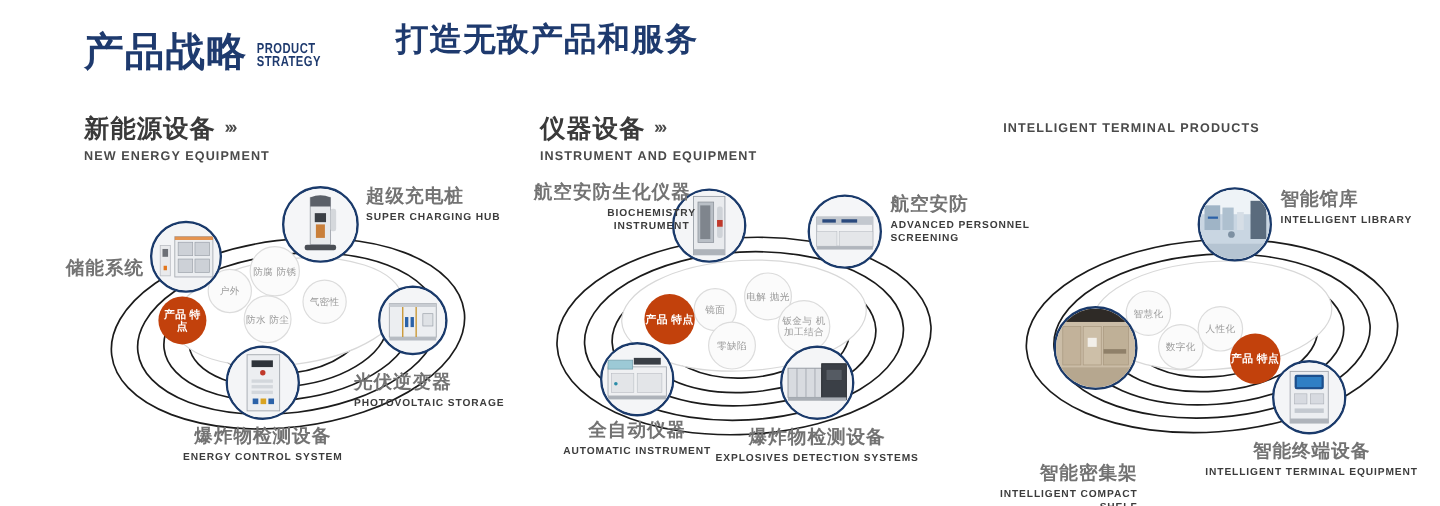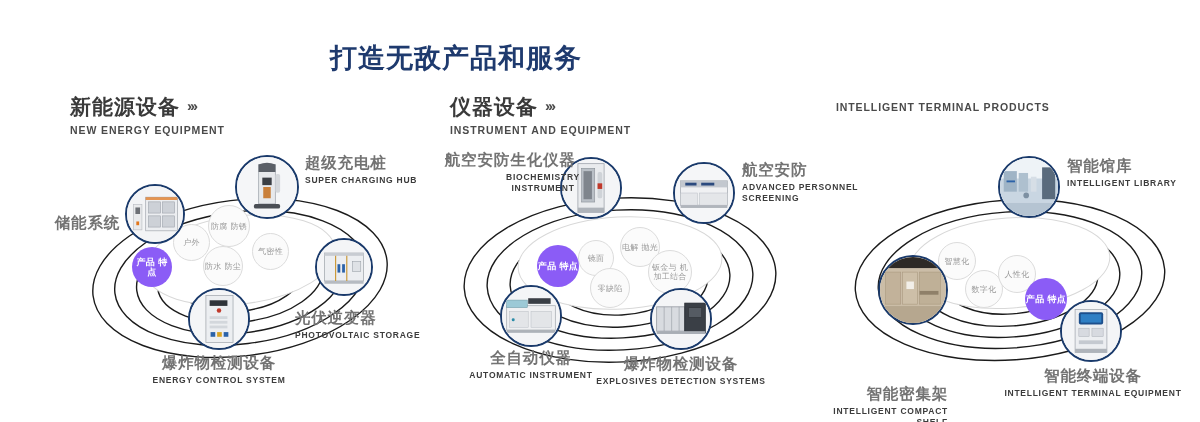--- a/index.html
+++ b/index.html
@@ -15,21 +15,21 @@
   .hdr-cn{
     font-size:33px;font-weight:bold;color:#1e3a6e;letter-spacing:1px;
     line-height:1;font-family:"DejaVu Sans","Liberation Sans",sans-serif;
   }
   .hdr-en{
     margin-left:8px;margin-bottom:2px;color:#1e3a6e;font-weight:bold;
     font-size:12px;line-height:11px;letter-spacing:.5px;
     transform:scaleX(.78);transform-origin:left bottom;white-space:pre-line;
   }
   .hdr-slogan{
-    position:absolute;left:330px;top:44px;font-size:27px;font-weight:bold;
+    position:absolute;left:330px;top:20px;font-size:27px;font-weight:bold;
     color:#1e3a6e;letter-spacing:1px;line-height:1;
     font-family:"DejaVu Sans","Liberation Sans",sans-serif;
   }
 
   
   .sect{position:absolute;}
   .sect-cn{font-size:21px;font-weight:bold;color:#3a3a3a;letter-spacing:1px;line-height:1.1;
            font-family:"DejaVu Sans","Liberation Sans",sans-serif;display:inline-block;}
   .chev{display:inline-block;margin-left:7px;color:#4a4a4a;font-size:15px;letter-spacing:-2px;
         vertical-align:3px;font-weight:bold;}
@@ -45,39 +45,44 @@
   }
   .node .ph{position:absolute;inset:0;}
 
   .bubble{
     position:absolute;border-radius:50%;border:1px solid #dcdcdc;background:#fbfbfb;
     display:flex;align-items:center;justify-content:center;text-align:center;
     color:#9a9a9a;font-size:8px;line-height:9px;letter-spacing:.3px;
     font-family:"DejaVu Sans","Liberation Sans",sans-serif;box-sizing:border-box;
   }
   .core{
-    position:absolute;border-radius:50%;background:#8b5cf6;color:#ffffff;
+    position:absolute;border-radius:50%;background:#c2410c;color:#ffffff;
     display:flex;align-items:center;justify-content:center;text-align:center;
     font-size:9px;font-weight:bold;line-height:10px;letter-spacing:.4px;
-    font-family:Liberation Sans, sans-serif;box-sizing:border-box;
+    font-family:Liberation Serif, serif;box-sizing:border-box;
   }
 
   .lbl{position:absolute;}
   .lbl .cn{font-size:15.5px;font-weight:bold;color:#737373;letter-spacing:.8px;line-height:1.15;
            font-family:"DejaVu Sans","Liberation Sans",sans-serif;white-space:nowrap;}
   .lbl .en{font-size:8.5px;font-weight:bold;color:#3c3c3c;letter-spacing:.75px;line-height:11px;margin-top:2px;}
   .lbl.r{text-align:right;}
   .lbl.l{text-align:left;}
   .lbl.c{text-align:center;}
 </style>
 </head>
 <body>
 
 <div class="stage">
 
+  <div class="hdr">
+    <div class="hdr-cn">产品战略</div>
+    <div class="hdr-en">PRODUCT
+STRATEGY</div>
+  </div>
   <div class="hdr-slogan">打造无敌产品和服务</div>
 
   <div class="sect" style="left:70px;top:96px;">
     <div><span class="sect-cn">新能源设备</span><span class="chev">›››</span></div>
     <div class="sect-en">NEW ENERGY EQUIPMENT</div>
   </div>
   <div class="sect" style="left:450px;top:96px;">
     <div><span class="sect-cn">仪器设备</span><span class="chev">›››</span></div>
     <div class="sect-en">INSTRUMENT AND EQUIPMENT</div>
   </div>

